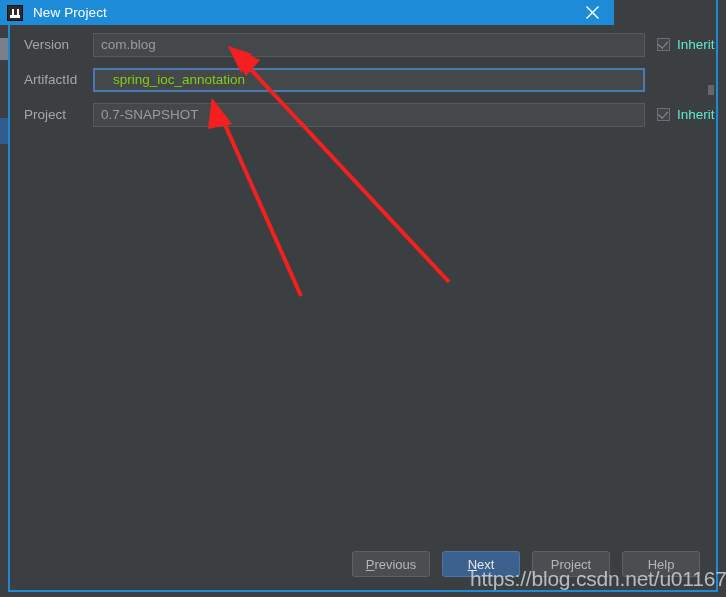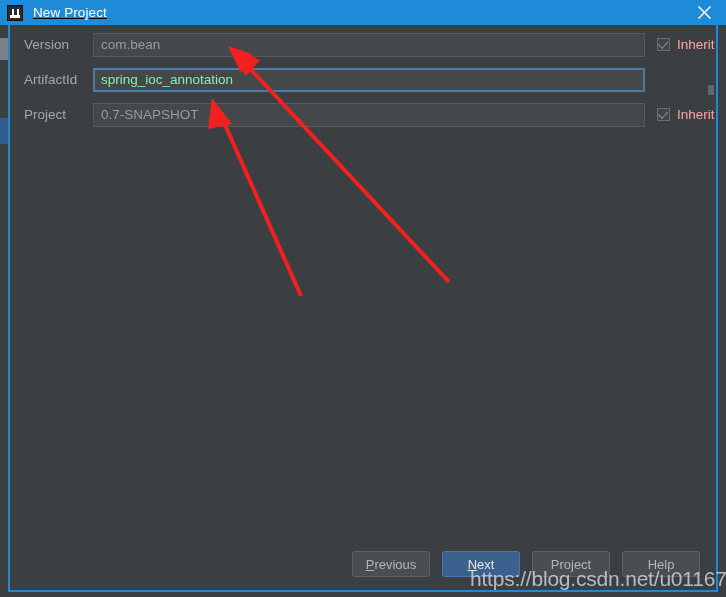--- a/index.html
+++ b/index.html
@@ -51,27 +51,26 @@
     border: 2px solid #1e8ad6;
     border-top: none;
     box-sizing: border-box;
     background: #3c3f41;
   }
 
   
   #title-bar {
     position: absolute;
     left: 0px; top: 0px;
-    width: 726px;
+    width: 614px;
     height: 25px;
     background: #1d8bd8;
     display: flex;
     align-items: center;
     z-index: 6;
-    text-decoration: underline;
   }
   #app-icon {
     width: 16px; height: 16px;
     margin-left: 7px;
     background: #2b2b2b;
     border: 1px solid #101214;
     box-sizing: border-box;
     position: relative;
     flex: none;
   }
@@ -147,22 +146,22 @@
     align-items: center;
     width: 552px;
     flex: none;
     outline: none;
     overflow: hidden;
     white-space: nowrap;
   }
   .text-input.focused {
     border: 2px solid #4a7ab0;
     background: #45484a;
-    color: #86efac;
-    padding-left: 6px;
+    color: #84cc16;
+    padding-left: 18px;
   }
   .inherit-wrap {
     display: flex;
     align-items: center;
     margin-left: 12px;
     flex: none;
     cursor: default;
   }
   .checkbox {
     width: 13px; height: 13px;
@@ -175,21 +174,21 @@
   .checkbox .tick {
     position: absolute;
     left: 2px; top: 0px;
     width: 5px; height: 8px;
     border: solid #8e9294;
     border-width: 0 1.6px 1.6px 0;
     transform: rotate(42deg);
   }
   .inherit-label {
     margin-left: 7px;
-    color: #fca5a5;
+    color: #5eead4;
     font-size: 13.5px;
     white-space: nowrap;
   }
 
   
   #bg-artifact {
     position: absolute;
     right: 2px;
     top: 85px;
     width: 6px; height: 10px;
@@ -268,21 +267,21 @@
 </div>
 
 <div id="dialog-window">
 
   <div id="bg-artifact"></div>
 
   <div id="form-area">
 
     <div class="form-row">
       <div class="field-label">Version</div>
-      <div class="text-input" title="GroupId">com.bean</div>
+      <div class="text-input" title="GroupId">com.blog</div>
       <div class="inherit-wrap">
         <span class="checkbox">
             <span class="tick"></span>
           </span>
         <span class="inherit-label">Inherit</span>
       </div>
     </div>
 
     <div class="form-row">
       <div class="field-label">ArtifactId</div>

